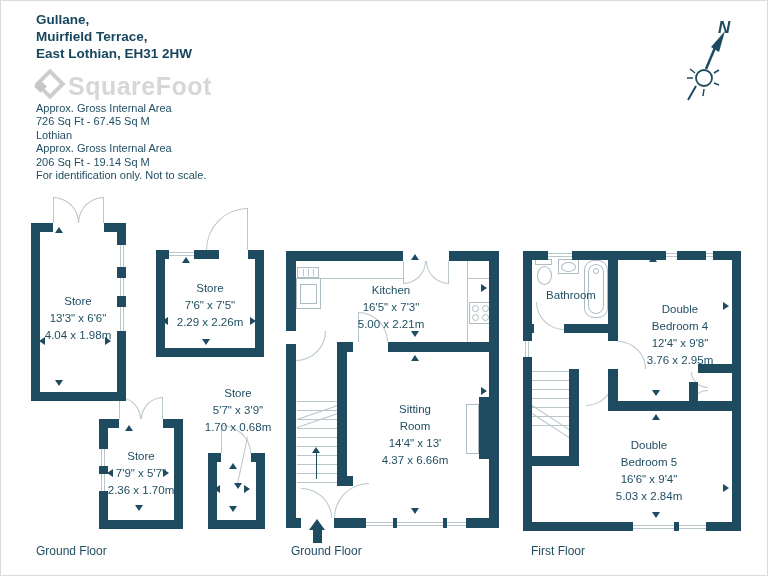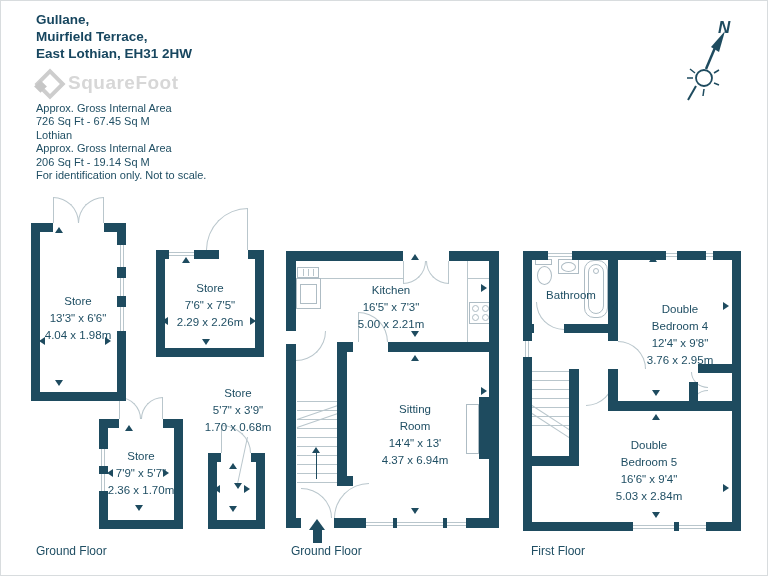--- a/index.html
+++ b/index.html
@@ -21,21 +21,21 @@
        font-size:11.5px;line-height:17px;white-space:nowrap;z-index:4}
   .fx{position:absolute;border:1px solid #aebcc4;background:#fff;z-index:1;box-sizing:border-box}
   .stairs{position:absolute;z-index:1;
           background:repeating-linear-gradient(to bottom,#b9c6cc 0,#b9c6cc 1px,transparent 1px,transparent 9px)}
   .diag{position:absolute;height:1px;background:#b9c6cc;transform-origin:0 50%;z-index:1}
   .title{position:absolute;left:35px;top:10px;color:#17465f;font-size:13.5px;font-weight:bold;line-height:17px;z-index:5}
   .info{position:absolute;left:35px;top:101px;color:#1f4e63;font-size:11px;line-height:13.4px;z-index:5}
   .logo{position:absolute;left:35px;top:70px;width:160px;height:28px;z-index:5}
   .logo-d1{position:absolute;left:3px;top:2px;width:14px;height:14px;border:4px solid #cdcdcd;transform:rotate(45deg)}
   .logo-d2{position:absolute;left:0px;top:11px;width:9px;height:9px;background:#c6c6c6;transform:rotate(45deg)}
-  .logo-text{position:absolute;left:32px;top:1px;font-size:19px;font-weight:bold;color:#d7d7d7;letter-spacing:.5px}
+  .logo-text{position:absolute;left:32px;top:1px;font-size:25px;font-weight:bold;color:#d7d7d7;letter-spacing:.5px}
   .floor-lbl{position:absolute;color:#1f4e63;font-size:12px;z-index:4}
   .entry-head{position:absolute;left:308px;top:518px;width:0;height:0;border-left:8px solid transparent;
               border-right:8px solid transparent;border-bottom:11px solid #1e4b5f;z-index:4}
   .entry-shaft{position:absolute;left:312px;top:529px;width:9px;height:13px;background:#1e4b5f;z-index:4}
   .compass{position:absolute;left:683px;top:6px;width:62px;height:96px;z-index:5}
   .circ{position:absolute;border:1px solid #aebcc4;border-radius:50%;background:#fff;z-index:1;box-sizing:border-box}
 </style>
 </head>
 <body>
 
@@ -229,21 +229,21 @@
   <i class="tk d" style="left:410px;top:507px"></i>
   <div class="lbl" style="left:390px;top:281px">
     <div>Kitchen</div>
     <div>16'5" x 7'3"</div>
     <div>5.00 x 2.21m</div>
   </div>
   <div class="lbl" style="left:414px;top:400px">
     <div>Sitting</div>
     <div>Room</div>
     <div>14'4" x 13'</div>
-    <div>4.37 x 6.94m</div>
+    <div>4.37 x 6.66m</div>
   </div>
 
   <div class="floor-lbl" style="left:290px;top:543px">Ground Floor</div>
 
   <i class="w" style="left:522px;top:250px;width:25px;height:9px"></i>
   <i class="ln" style="left:547px;top:252px;width:24px;height:1px"></i>
   <i class="ln" style="left:547px;top:255px;width:24px;height:1px"></i>
   <i class="w" style="left:571px;top:250px;width:94px;height:9px"></i>
   <i class="ln" style="left:665px;top:252px;width:11px;height:1px"></i>
   <i class="ln" style="left:665px;top:255px;width:11px;height:1px"></i>

